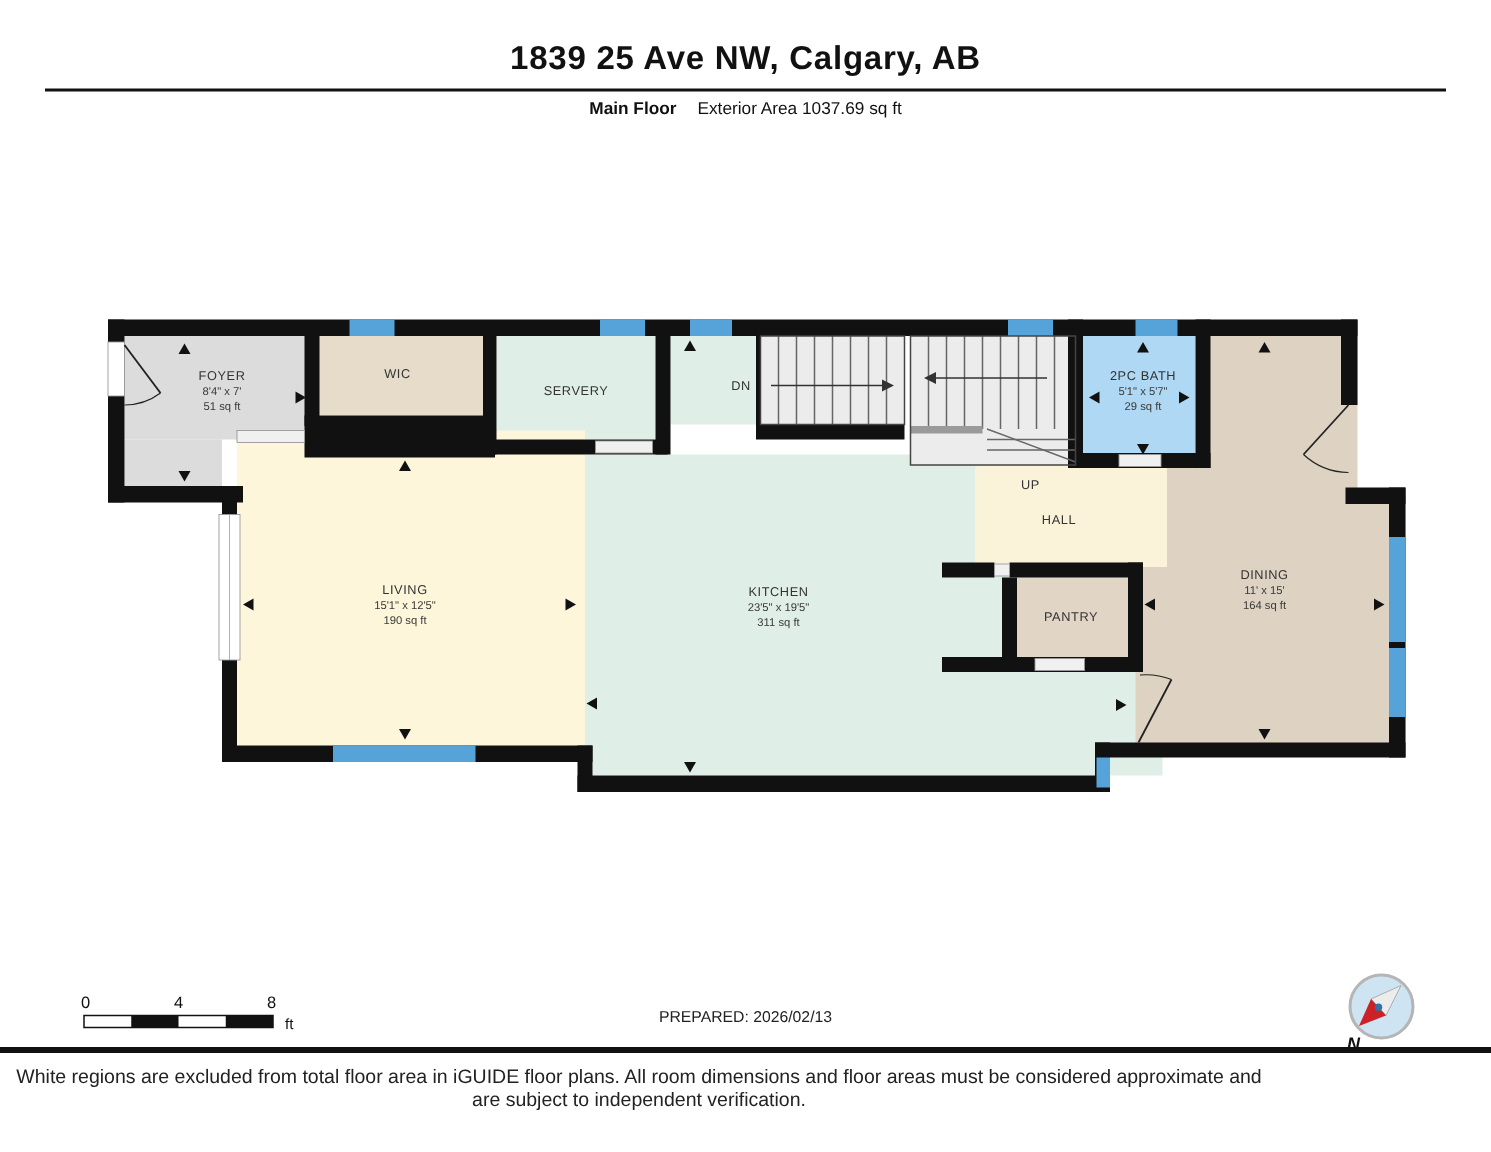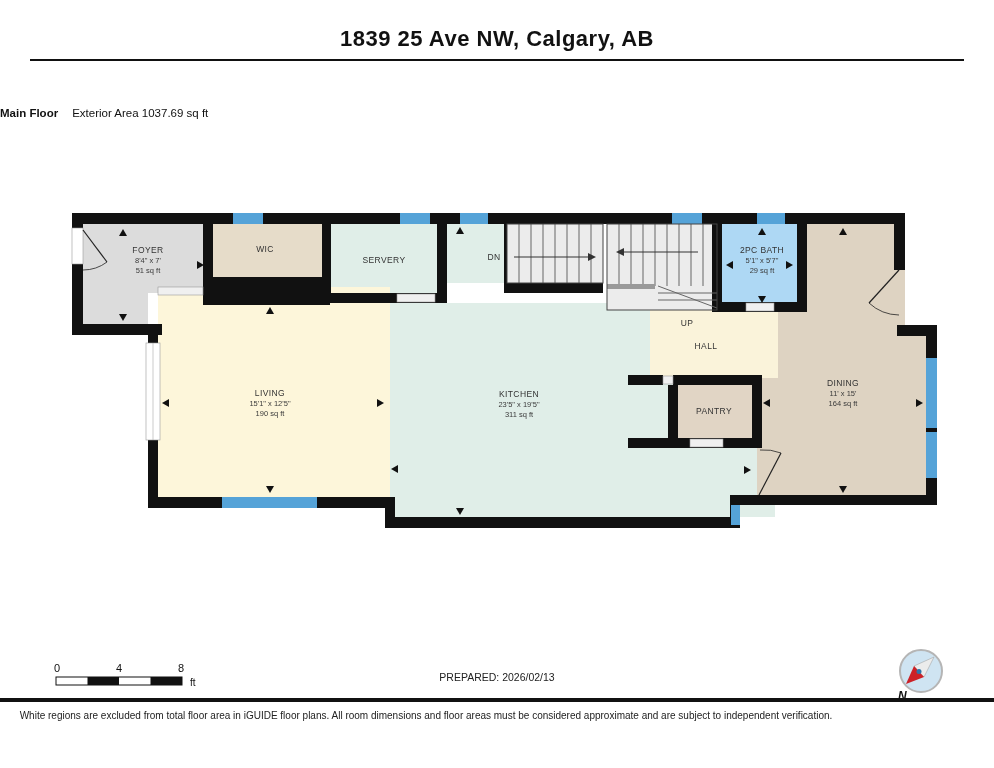--- a/index.html
+++ b/index.html
@@ -1,23 +1,23 @@
 <!DOCTYPE html>
 <html><head>
 <meta charset="utf-8">
 <style>
   html,body{margin:0;padding:0;background:#fff;}
   body{width:994px;height:768px;position:relative;font-family:"Liberation Sans",sans-serif;overflow:hidden;}
   .page-title{position:absolute;top:26px;left:0;width:994px;text-align:center;font-size:22px;font-weight:bold;color:#111;letter-spacing:.5px;}
   .rule-thin{position:absolute;top:59px;left:30px;width:934px;height:2px;background:#111;}
-  .subheader{position:absolute;top:67px;left:0;width:994px;text-align:left;font-size:11.5px;color:#111;margin-top:40px;}
+  .subheader{position:absolute;top:67px;left:0;width:994px;text-align:center;font-size:11.5px;color:#111;}
   .subheader .floor{font-weight:bold;margin-right:14px;}
   .plan-svg{position:absolute;top:0;left:0;}
   .rule-thick{position:absolute;top:698px;left:0;width:994px;height:4px;background:#111;}
-  .disclaimer{position:absolute;top:710px;left:0;width:852px;text-align:center;font-size:10px;color:#222;}
+  .disclaimer{position:absolute;top:710px;left:0;width:852px;text-align:center;font-size:13px;color:#222;}
   text{font-family:"Liberation Sans",sans-serif;}
   .room-name{font-size:8.5px;fill:#333;letter-spacing:.4px;}
   .room-dim{font-size:7.5px;fill:#3a3a3a;}
   .small-label{font-size:8.5px;fill:#333;letter-spacing:.4px;}
   .scale-num{font-size:11px;fill:#111;}
   .scale-unit{font-size:10px;fill:#111;}
   .prepared{font-size:10.5px;fill:#222;}
   .north{font-size:12px;font-weight:bold;font-style:italic;fill:#111;}
 </style>
 </head>

